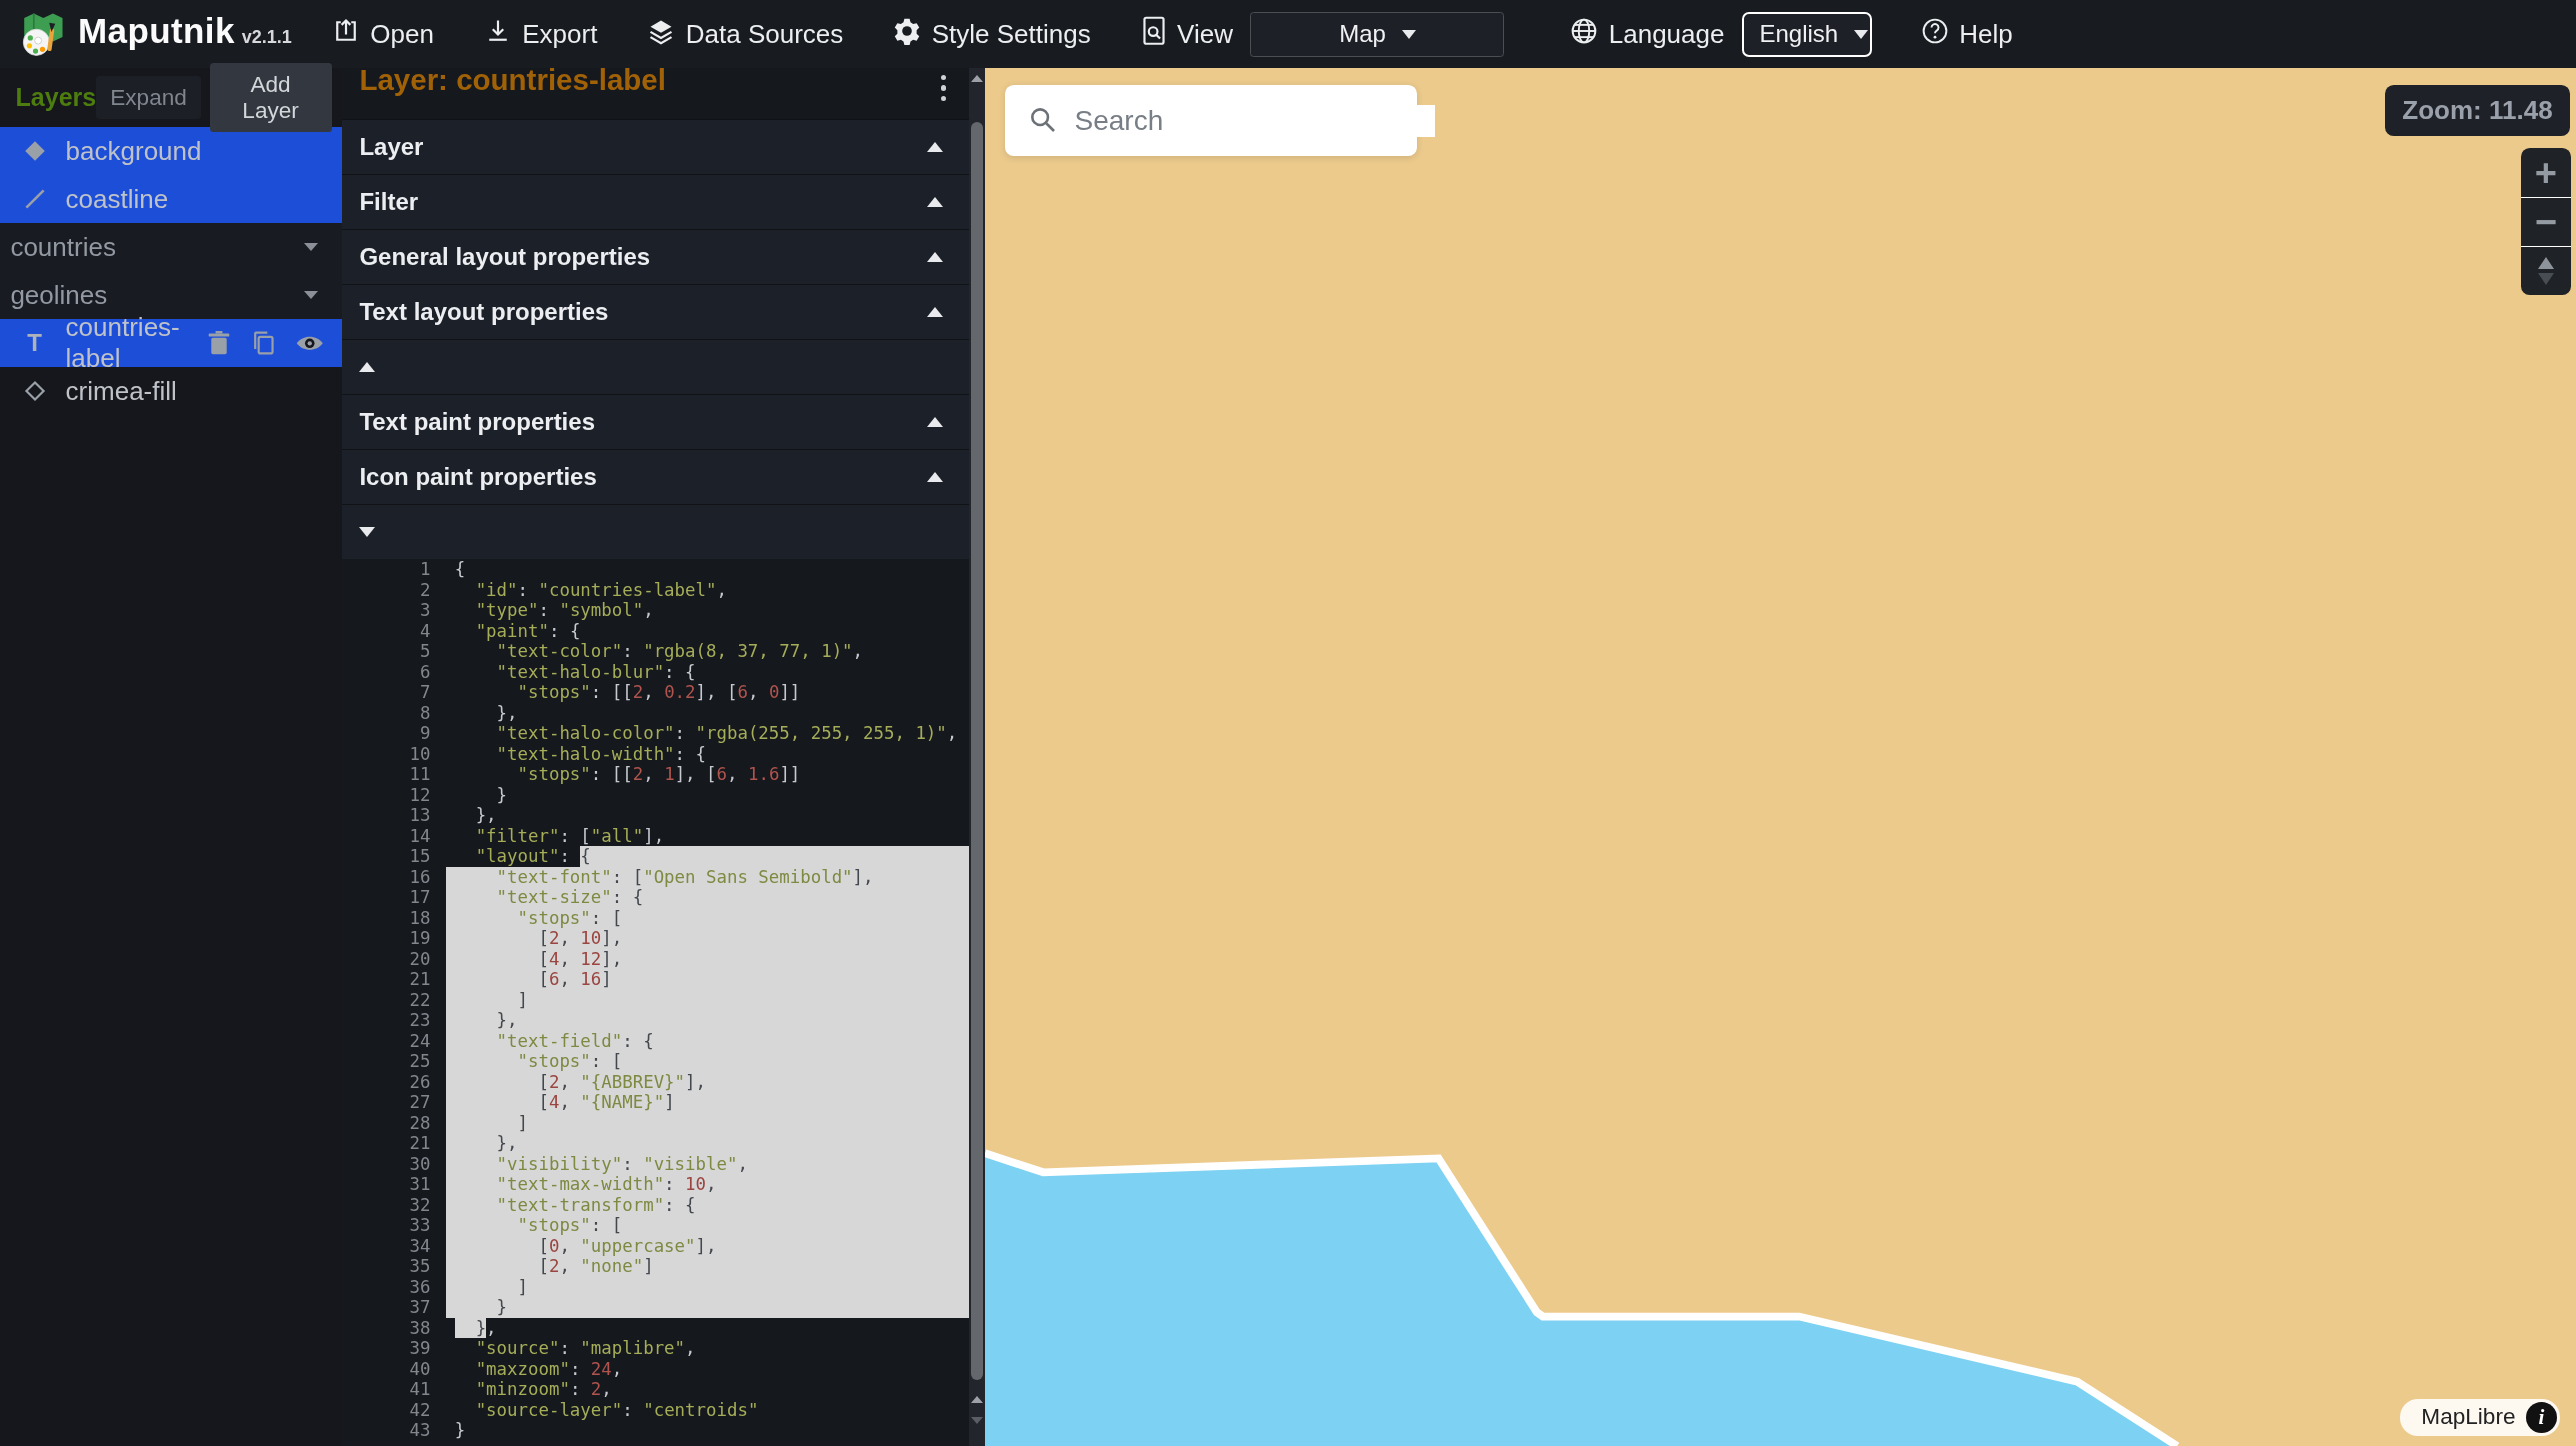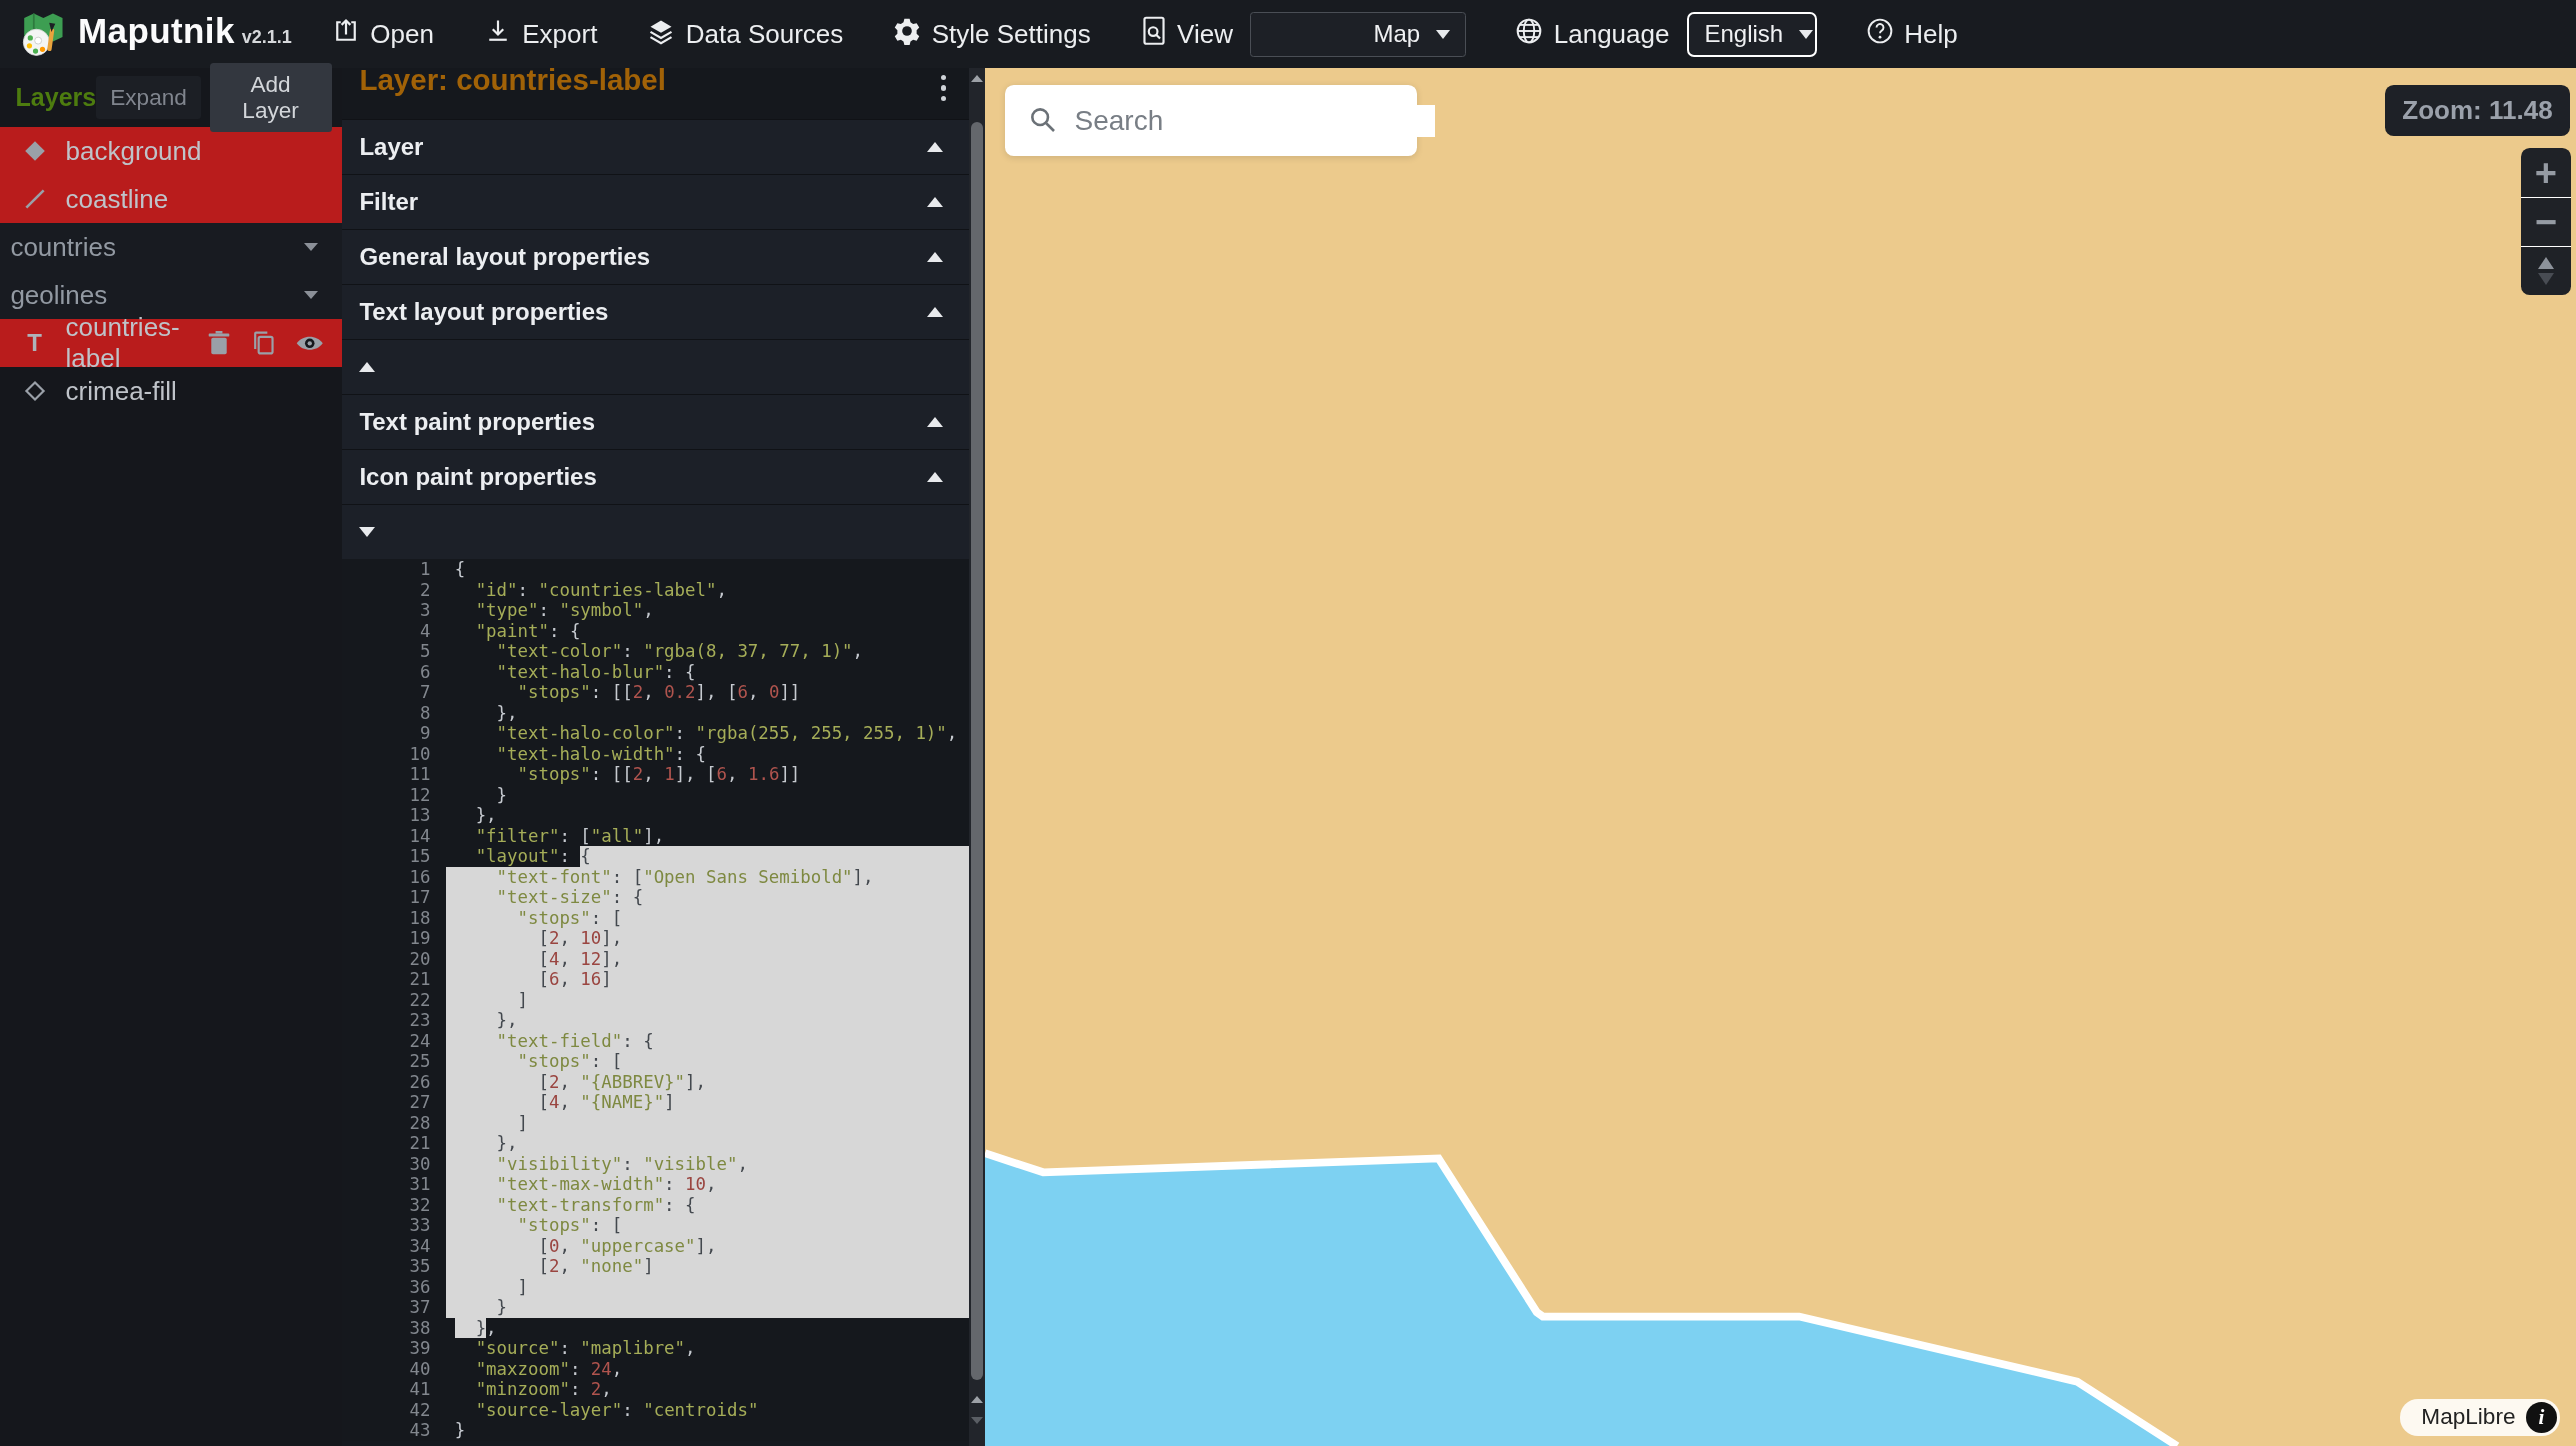--- a/index.html
+++ b/index.html
@@ -12,34 +12,34 @@
   .brand svg { align-self:center; }
   .app-name { font-size:35px; font-weight:bold; color:#fbfbfc; margin-left:12px; letter-spacing:0.4px; }
   .app-ver { font-size:18px; font-weight:bold; color:#d6d8db; margin-left:7px; }
   .menu { display:flex; align-items:center; margin-left:40px; }
   .mitem { display:flex; align-items:center; gap:10.4px; font-size:26px; color:#eceef0; margin-right:50px; cursor:pointer; white-space:nowrap; }
   .mitem svg { flex:none; }
   .select { height:45px; background:#1d2026; border:0.9px solid #4a4e55; border-radius:3.5px;
             display:flex; align-items:center; font-size:24px; color:#f0f1f3; padding:0 15.6px; cursor:pointer; }
   .select .caret { width:0; height:0; border-left:7.8px solid transparent; border-right:7.8px solid transparent;
                    border-top:9.6px solid #e8eaed; margin-left:15.6px; }
-  .select.view-sel { width:216px; margin-right:49px; justify-content:flex-end; }
+  .select.view-sel { width:254px; margin-right:66px; justify-content:center; }
   .select.lang-sel { width:130px; margin-right:49px; border:2.6px solid #ffffff; border-radius:7px; justify-content:space-between; }
 
   
   .main { display:flex; height:1378px; }
 
   
   .sidebar { width:342px; background:#15171c; flex:none; }
   .side-head { display:flex; align-items:center; padding:12px 10.4px 12px 15.6px; height:59px; }
   .side-title { font-size:25px; font-weight:bold; color:#4d7c0f; flex:1; }
   .btn-expand { background:#1c1f25; color:#80858e; border:none; font-size:22.6px; padding:8.7px 14px; border-radius:3.5px; cursor:pointer; font-family:inherit; }
   .btn-add { background:#33373f; color:#d3d6da; border:none; font-size:22.6px; padding:8.7px 14px; border-radius:3.5px; margin-left:8.7px; cursor:pointer; font-family:inherit; }
   .layer-row { height:48px; display:flex; align-items:center; padding:0 12px 0 19px; cursor:pointer; }
-  .layer-row.kind-row { background:#b91c1c; }
+  .layer-row.kind-row { background:#1d4ed8; }
   .layer-row.kind-row.dim { background:#15171c; }
   .layer-row .licon { width:31px; display:flex; justify-content:center; margin-right:15.6px; color:#9aa0a8; }
   .layer-row .llabel { font-size:26px; color:#bfc3c9; flex:1; }
   .layer-row.kind-group { background:#181b21; padding-left:10.4px; }
   .layer-row.kind-group .llabel { color:#9299a2; }
   .chev { width:0; height:0; border-left:7.8px solid transparent; border-right:7.8px solid transparent; border-top:8.7px solid #8b9098; margin-right:12px; }
   .ticon { font-size:24px; font-weight:bold; color:#aeb3ba; }
   .l-actions { display:flex; align-items:center; gap:19px; color:#9aa0a8; margin-right:5.2px; }
   .l-actions svg { cursor:pointer; }
 

